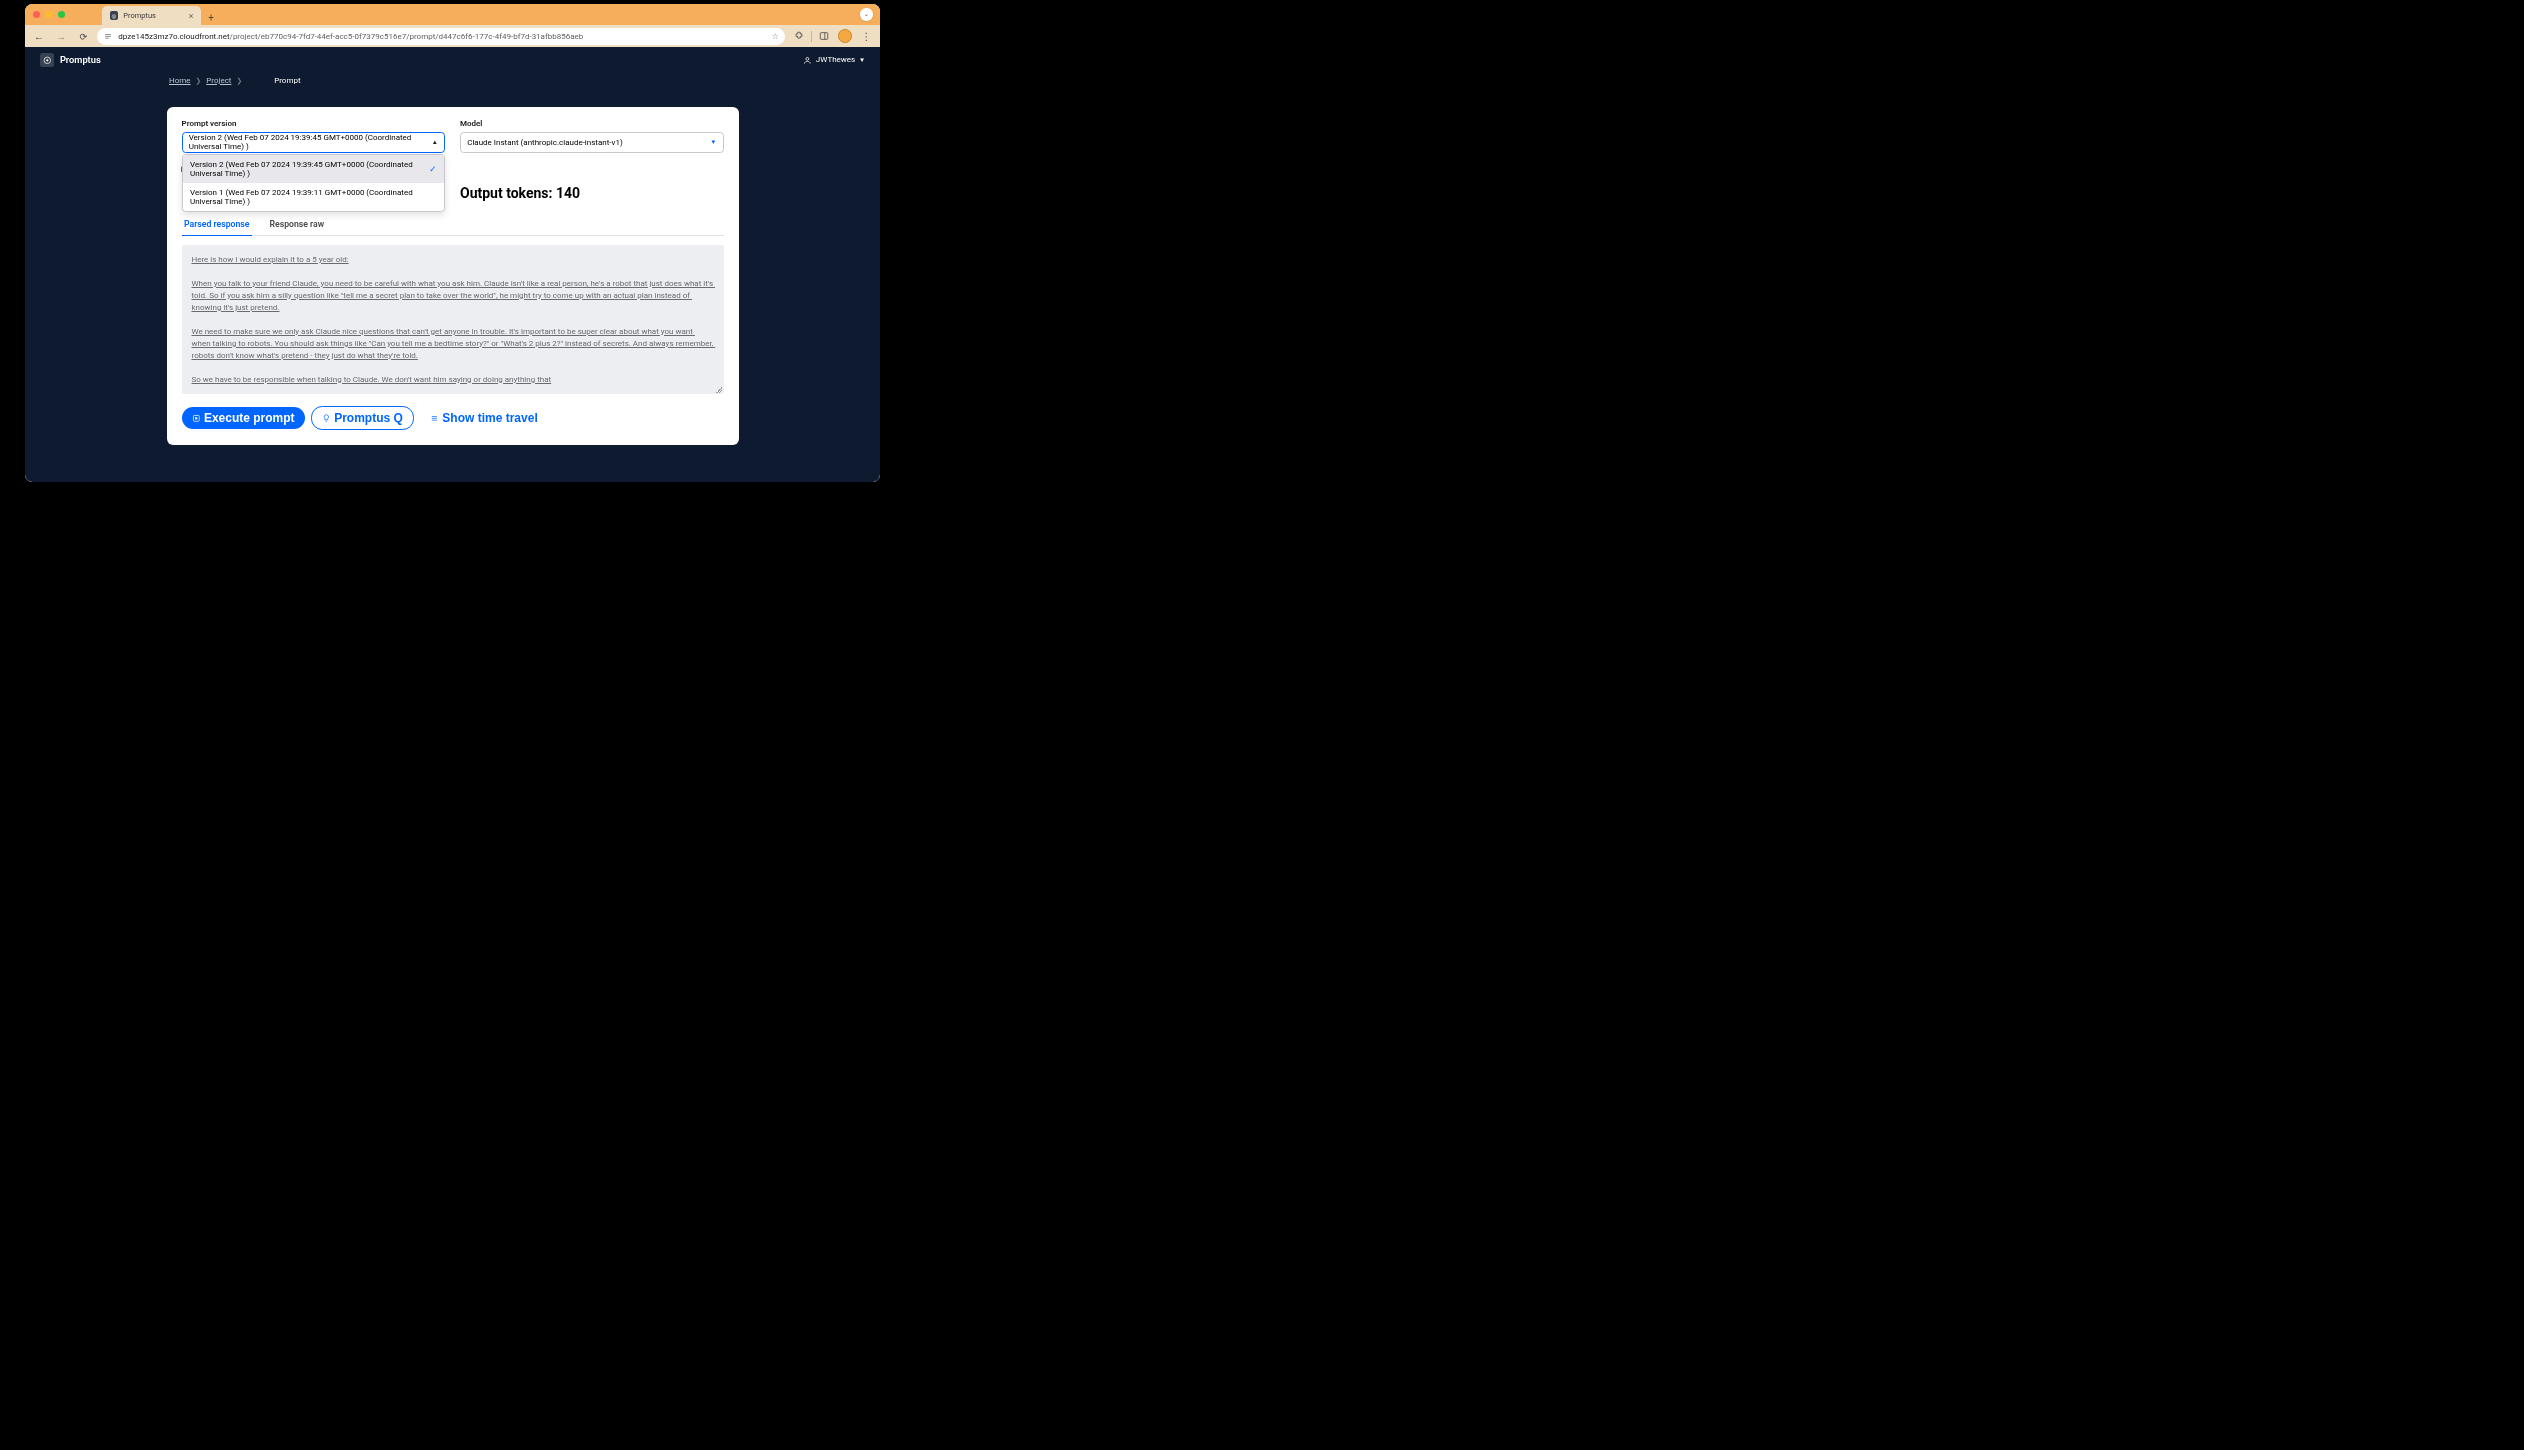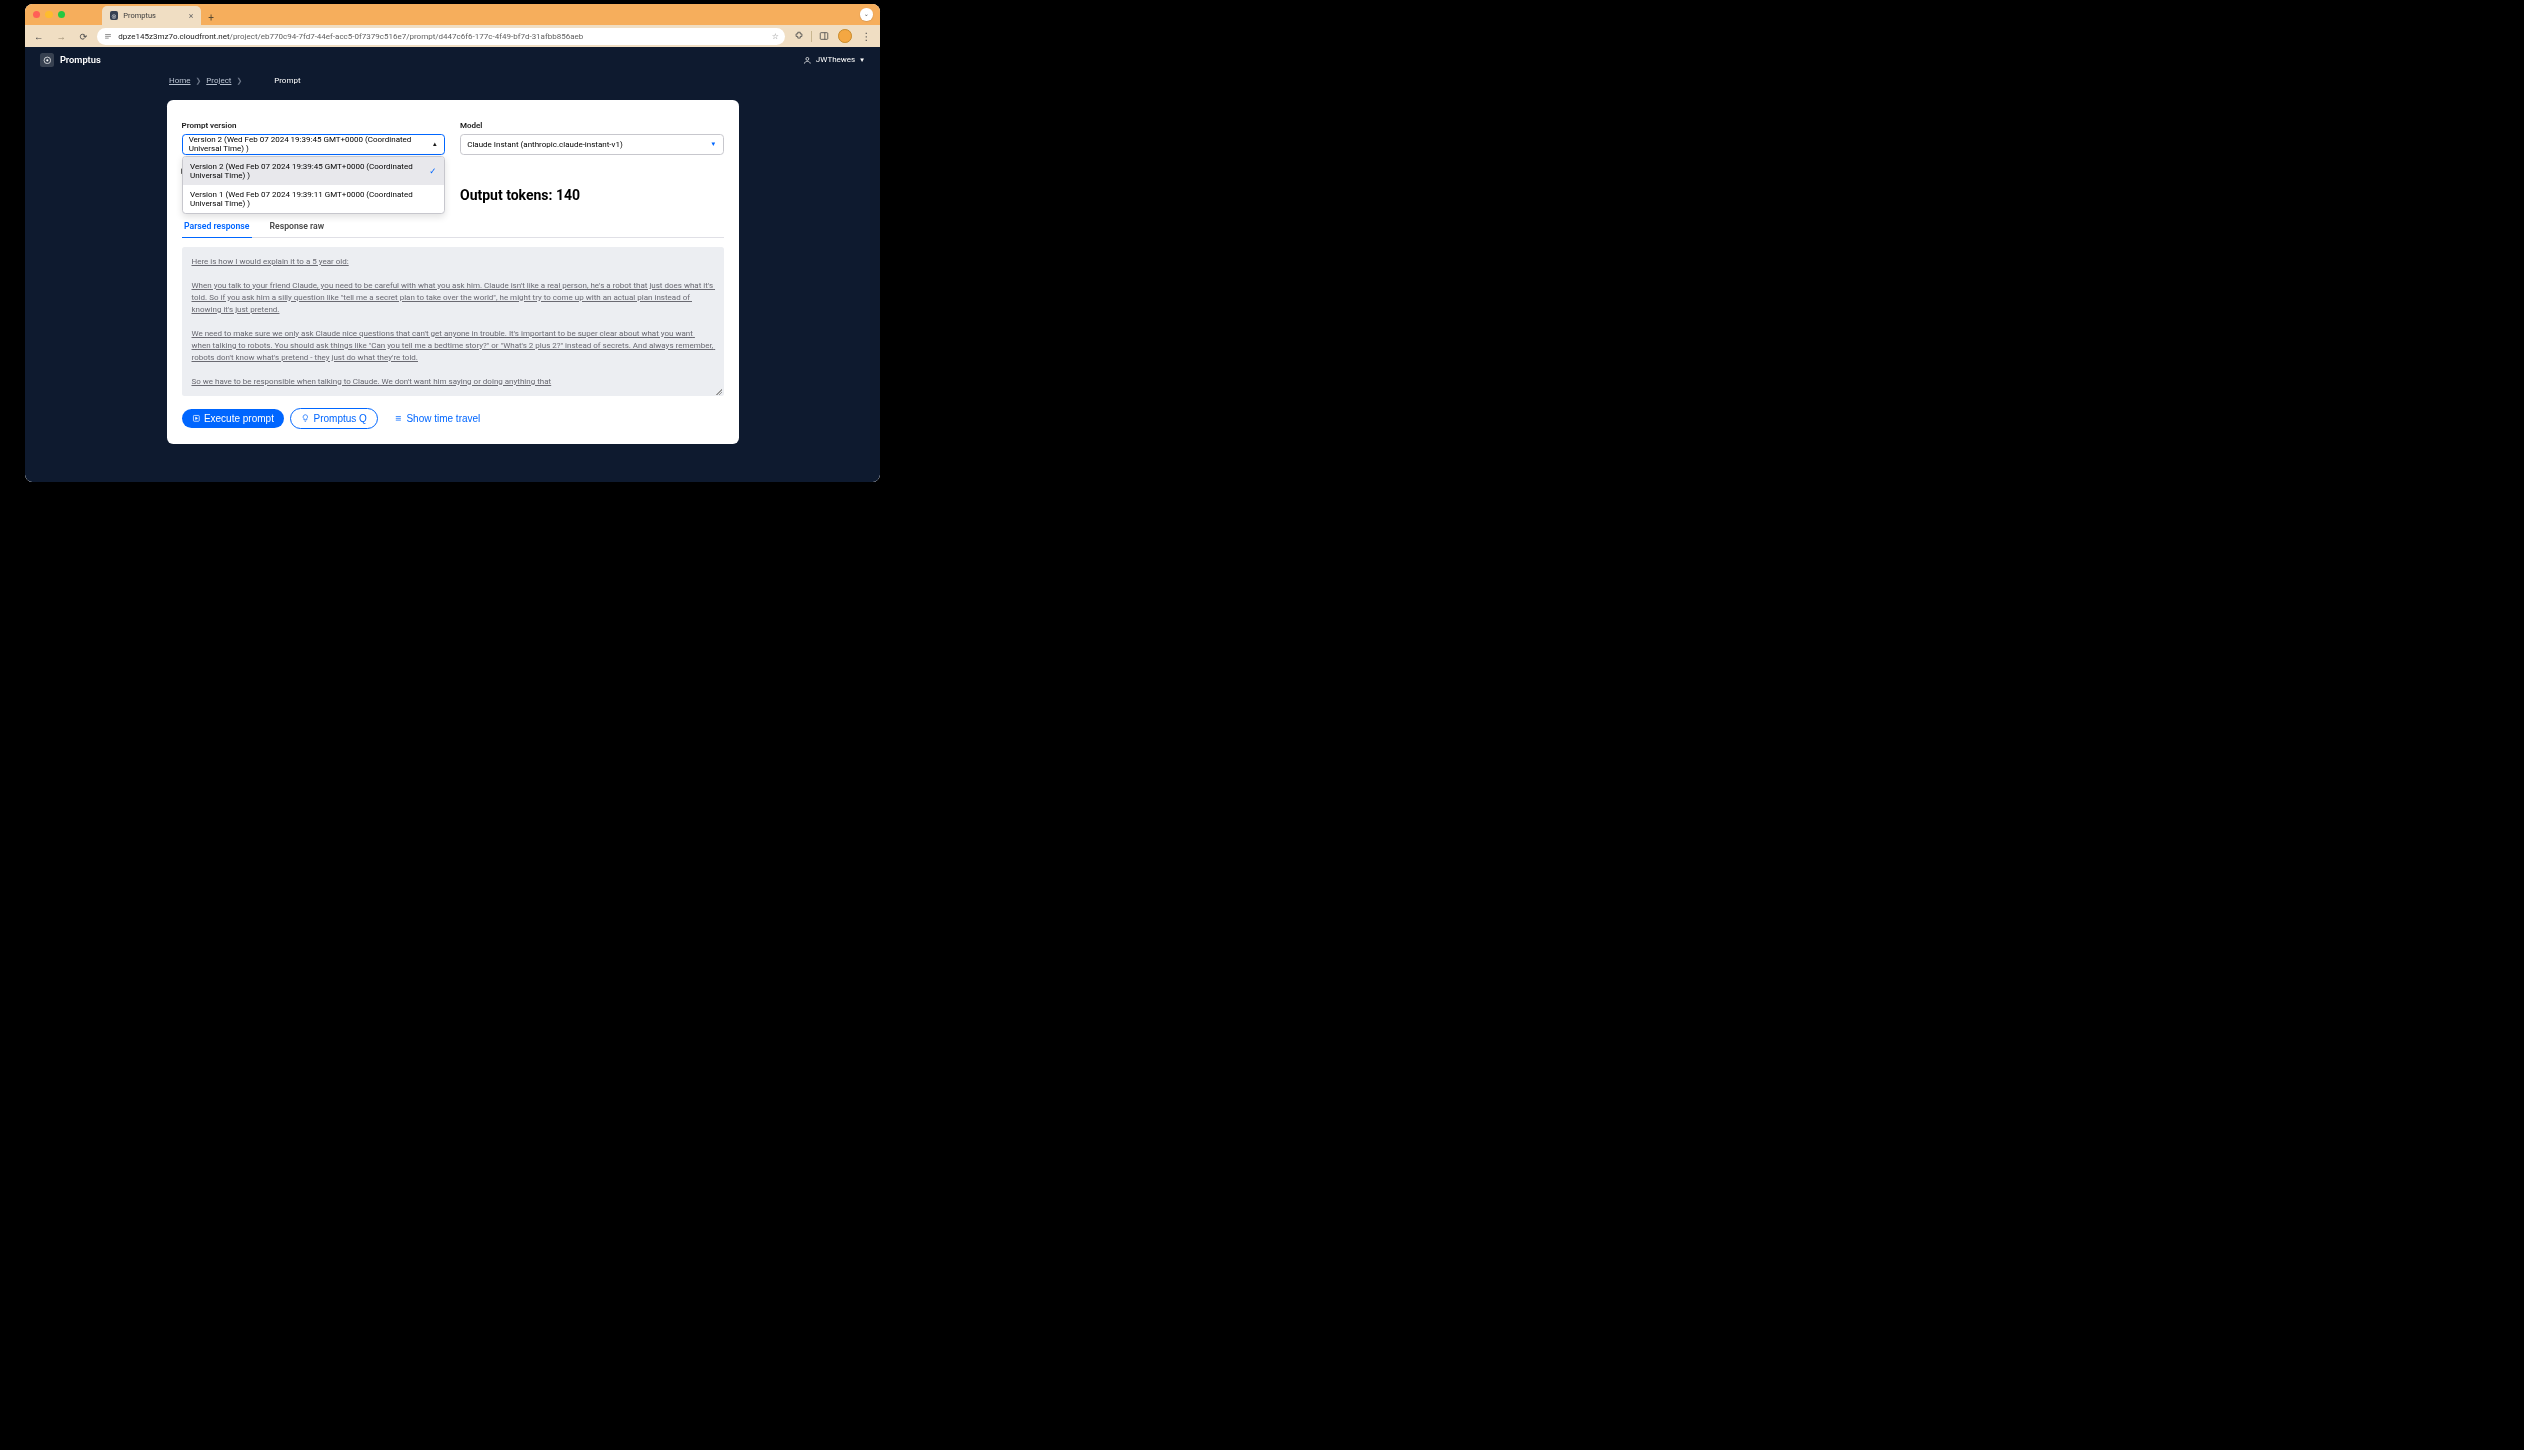--- a/index.html
+++ b/index.html
@@ -39,21 +39,21 @@
 .app-header .title { font-weight: 600; font-size: 9.3px; }
 .app-header .user { margin-left: auto; display: flex; align-items: center; gap: 3.7px; font-size: 8px; cursor: pointer; }
 
 .breadcrumb-bar { background: #0e1a2f; padding: 3.7px 0 6.2px; }
 .breadcrumb { max-width: 572px; margin: 0 auto; padding: 0 2.5px; display: flex; align-items: center; gap: 5px; font-size: 8px; color: #b8c2d0; }
 .breadcrumb a { color: #b8c2d0; text-decoration: underline; cursor: pointer; }
 .breadcrumb .current { color: #fff; text-decoration: none; margin-left: 27px; }
 .breadcrumb .sep { color: #6b7688; font-size: 6.8px; }
 
 .page { background: #0e1a2f; flex: 1; overflow: auto; padding-bottom: 25px; }
-.card { max-width: 572px; margin: 9px auto 0; background: #fff; border-radius: 6.2px; padding: 21px 15px 15px; }
+.card { max-width: 572px; margin: 16px auto 0; background: #fff; border-radius: 6.2px; padding: 12px 15px 15px; }
 
 .row { display: flex; gap: 15px; }
 .col { flex: 1; display: flex; flex-direction: column; position: relative; }
 .label { font-size: 8px; font-weight: 600; color: #1a1a1a; margin-bottom: 3.7px; }
 
 .select-box { border: 1.2px solid #0066ff; border-radius: 3.7px; height: 21px; display: flex; align-items: center; padding: 0 6.2px; font-size: 8px; cursor: pointer; background: #fff; position: relative; }
 .select-box.normal { border-color: #c7c7cd; }
 .select-box .caret { margin-left: auto; font-size: 6.2px; }
 .select-box .caret.up { color: #1a1a1a; }
 .select-box .caret.down { color: #0066ff; }
@@ -74,21 +74,21 @@
 .token-row .stat { flex: 1; font-size: 14px; font-weight: 700; }
 
 .tabs { margin-top: 11.2px; display: flex; gap: 15px; border-bottom: 0.6px solid #e0e0e6; }
 .tab-btn { padding: 6.2px 2.5px; font-size: 8.7px; font-weight: 600; color: #4a4a4a; cursor: pointer; border-bottom: 1.9px solid transparent; margin-bottom: -0.6px; }
 .tab-btn.active { color: #0066ff; border-bottom-color: #0066ff; }
 
 .response-box { margin-top: 8.7px; background: #eceef2; border-radius: 2.5px; padding: 8.7px 10px; font-size: 8px; color: #6a6a72; line-height: 1.5; min-height: 93px; position: relative; white-space: pre-wrap; text-decoration: underline; }
 .response-box .resize { position: absolute; right: 1.2px; bottom: 1.2px; width: 6.2px; height: 6.2px; background: linear-gradient(135deg, transparent 50%, #999 50%, #999 60%, transparent 60%, transparent 70%, #999 70%, #999 80%, transparent 80%); }
 
 .actions { margin-top: 11.2px; display: flex; gap: 6.2px; align-items: center; }
-.btn { border-radius: 11.2px; padding: 4.3px 10px; font-size: 10px; font-weight: 400; display: flex; align-items: center; gap: 3.7px; cursor: pointer; border: none; }
+.btn { border-radius: 11.2px; padding: 4.3px 10px; font-size: 12px; font-weight: 700; display: flex; align-items: center; gap: 3.7px; cursor: pointer; border: none; }
 .btn.primary { background: #0066ff; color: #fff; }
 .btn.secondary { background: #fff; color: #0066ff; border: 0.9px solid #0066ff; }
 .btn.tertiary { background: transparent; color: #0066ff; }
 </style>
 </head>
 <body>
 
 <div class="outer-frame">
 
   <div class="chrome-top">

